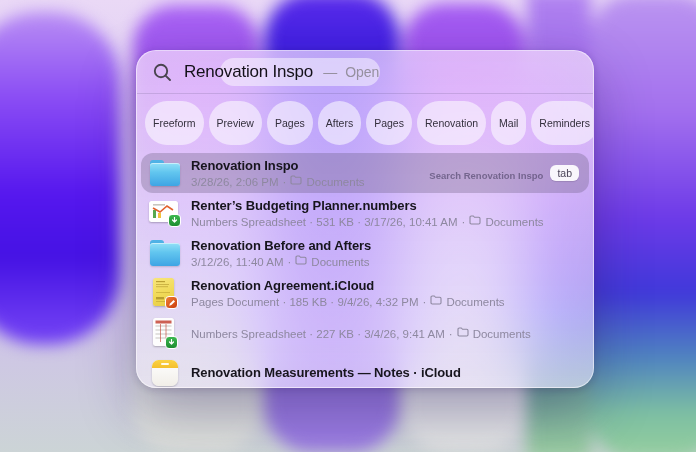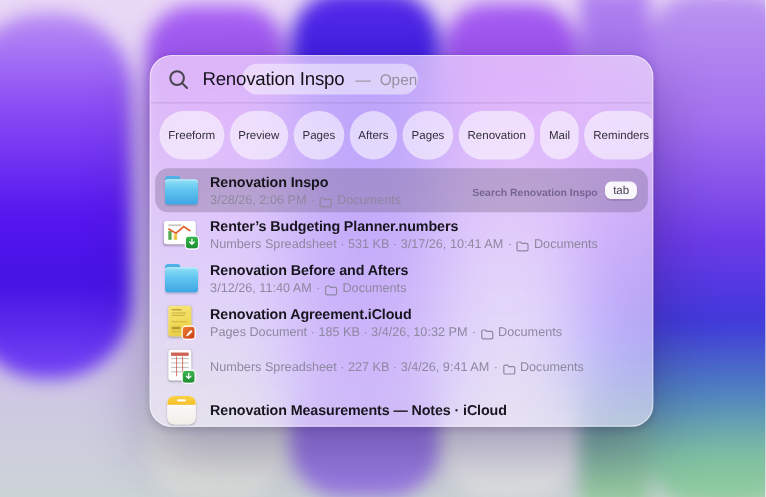--- a/index.html
+++ b/index.html
@@ -49,21 +49,21 @@
   .chips{display:flex;gap:5px;padding:7px 8px 7px 8px;}
   .chip{font-size:10.5px;color:#34303d;background:rgba(255,255,255,.55);
         padding:16px 8px;border-radius:999px;white-space:nowrap;}
   
   .results{padding:1px 4px 0 4px;}
   .row{height:40px;display:flex;align-items:center;gap:10px;padding:0 10px 0 8px;border-radius:12px;}
   .row.selected{background:rgba(95,85,115,.30);}
   .icon-slot{width:32px;min-width:32px;display:flex;justify-content:center;align-items:center;}
   .row-text{display:flex;flex-direction:column;justify-content:center;min-width:0;}
   .row-title{font-size:13px;font-weight:600;color:#17151d;letter-spacing:-.1px;line-height:16px;white-space:nowrap;}
-  .row-sub{font-size:11.5px;color:#8e88a0;line-height:14px;margin-top:1px;display:flex;align-items:flex-end;gap:4px;white-space:nowrap;}
+  .row-sub{font-size:11.5px;color:#8e88a0;line-height:14px;margin-top:1px;display:flex;align-items:flex-start;gap:4px;white-space:nowrap;}
   .row-sub .fold-glyph{display:inline-flex;color:#8e88a0;}
   .row-acc{margin-left:auto;display:flex;align-items:flex-end;gap:7px;}
   .acc-label{font-size:9.5px;font-weight:600;color:rgba(75,65,100,.62);letter-spacing:0;}
   .key-badge{font-size:10.5px;color:#4b4459;background:rgba(255,255,255,.92);
              padding:2px 7px;border-radius:6px;box-shadow:0 1px 1px rgba(0,0,0,.12);}
   
   .ic-folder{position:relative;width:30px;height:26px;}
   .ic-folder .tab{position:absolute;top:0;left:0;width:14px;height:8px;border-radius:3px 3px 0 0;background:#4fb2e6;}
   .ic-folder .bod{position:absolute;top:3px;left:0;width:30px;height:23px;border-radius:3px;
     background:linear-gradient(180deg,#93e0f7 0%,#62c6ef 40%,#3ea4e4 100%);
@@ -233,21 +233,21 @@
           <div class="badge orange">
             <svg width="8" height="8" viewBox="0 0 8 8">
                 <path d="M1.2 6.8L2 4.6 5.6 1l1.4 1.4L3.4 6z" fill="#fff"></path>
               </svg>
           </div>
         </div>
       </div>
       <div class="row-text">
         <div class="row-title">Renovation Agreement.iCloud</div>
         <div class="row-sub">
-          <span>Pages Document · 185 KB · 3/4/26, 10:32 PM</span>
+          <span>Pages Document · 185 KB · 9/4/26, 4:32 PM</span>
             <span>·</span>
           <span class="fold-glyph">
             <svg width="12" height="10" viewBox="0 0 12 10" fill="none" stroke="currentColor" stroke-width="1.1">
               <path d="M1 2.2C1 1.5 1.5 1 2.2 1H4.3L5.5 2.3H9.8C10.5 2.3 11 2.8 11 3.5V7.8C11 8.5 10.5 9 9.8 9H2.2C1.5 9 1 8.5 1 7.8Z"></path>
             </svg>
             </span>
           <span>Documents</span>
         </div>
       </div>
     </div>

